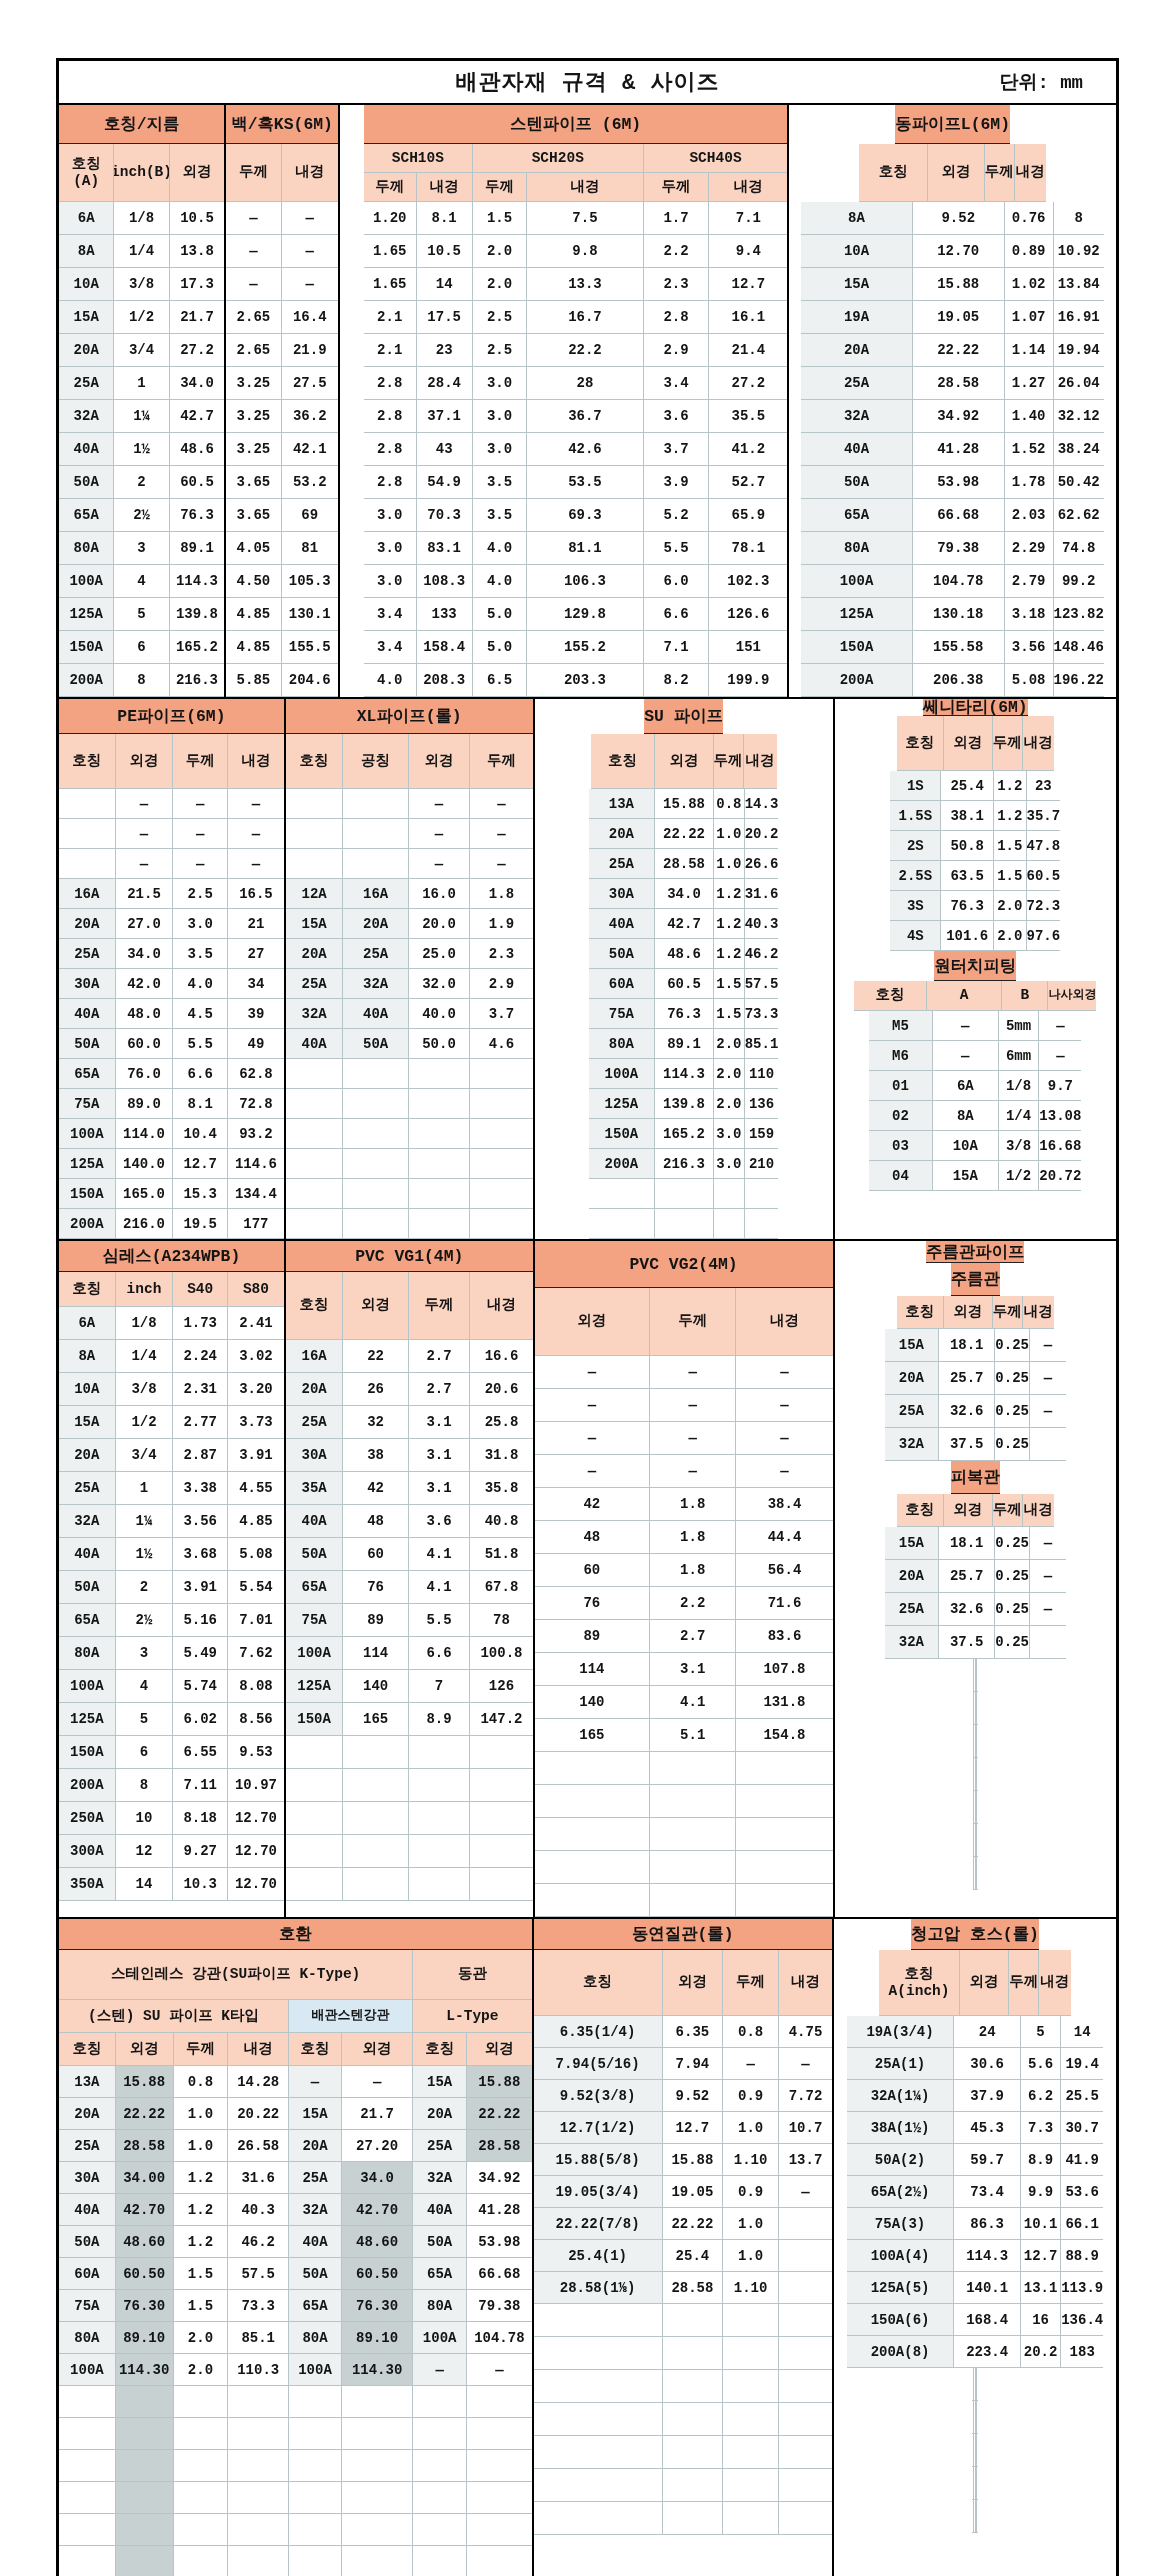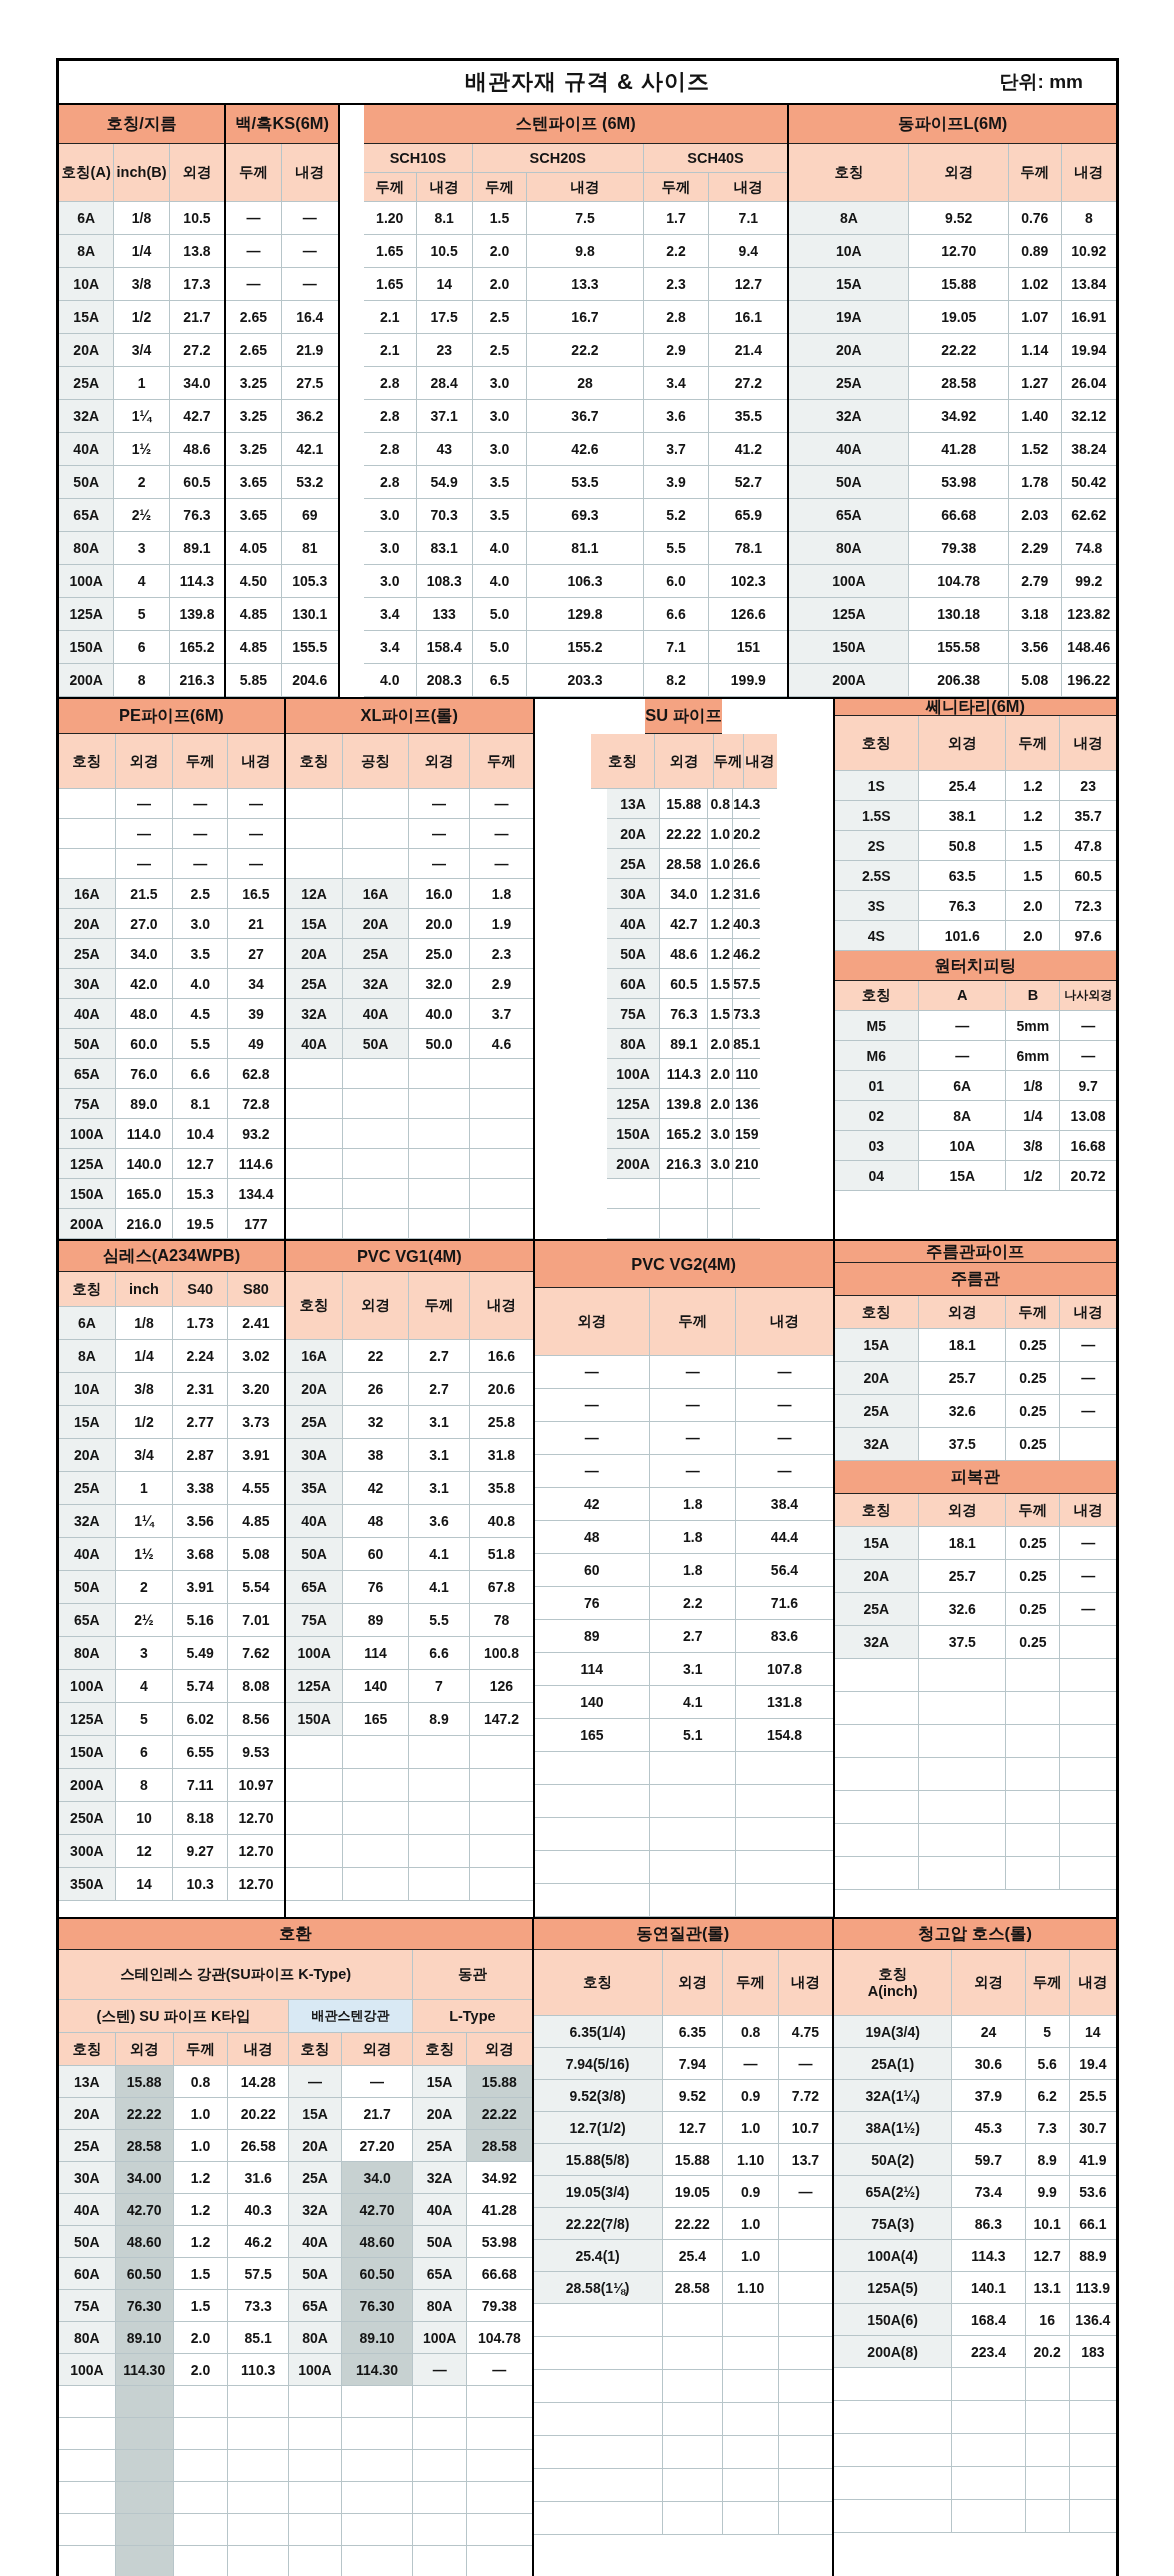--- a/index.html
+++ b/index.html
@@ -1,29 +1,29 @@
 <!DOCTYPE html>
 <html style="--salmon: #F4A382; --peach: #FBD4C1; --blue: #D9E9F4; --label: #EDF1F1; --shade: #C7D1D1; --grid: #B7C5C9; --ink: #141414;"><head>
 <meta charset="utf-8">
 <style>
 :root{
   --salmon:#F4A382; --peach:#FBD4C1; --blue:#D9E9F4; --label:#EDF1F1;
   --shade:#C7D1D1; --grid:#B7C5C9; --ink:#141414;
 }
 html,body{margin:0;padding:0;background:#fff;}
 .page{position:relative;width:1175px;height:2576px;background:#fff;overflow:hidden;
-  font-family:Liberation Sans, sans-serif;color:var(--ink);}
+  font-family:Liberation Mono, monospace;color:var(--ink);}
 .frame{position:absolute;left:56px;top:58px;width:1063px;border:3.9px solid #000;background:#fff;box-sizing:border-box;}
 .titlebar{height:42px;border-bottom:2.9px solid #000;display:flex;align-items:center;position:relative;background:#fff;}
 .main-title{position:absolute;left:0;right:0;text-align:center;font-weight:bold;font-size:22px;letter-spacing:1px;}
 .unit{margin-left:auto;padding-right:33px;font-weight:bold;font-size:19px;position:relative;z-index:1;}
 .section{display:flex;align-items:stretch;border-bottom:2.9px solid #000;}
 .section:last-child{border-bottom:none;}
 .block{display:flex;flex-direction:column;box-sizing:border-box;border-right:2.9px solid #000;overflow:hidden;flex-shrink:0;flex-basis:0;}
-.block:last-child{border-right:none;}
+.block:last-child{border-right:none;align-items:center;}
 .sec-title{background:var(--salmon);display:flex;align-items:center;justify-content:center;
   font-weight:bold;font-size:16.4px;border-bottom:1.9px solid #222;box-sizing:border-box;flex:none;white-space:nowrap;}
 .hdr{display:grid;box-sizing:border-box;flex:none;}
 .hcell{background:var(--peach);display:flex;align-items:center;justify-content:center;text-align:center;
   font-weight:bold;font-size:14.5px;border-right:1.9px solid var(--grid);border-bottom:1.9px solid var(--grid);
   box-sizing:border-box;white-space:pre-line;line-height:1.15;overflow:hidden;}
 .hcell.blue{background:var(--blue);font-size:13px;}
 .hcell.sm{font-size:12px;}
 .hcell.last{border-right:none;}
 .body{display:grid;box-sizing:border-box;flex:none;}

